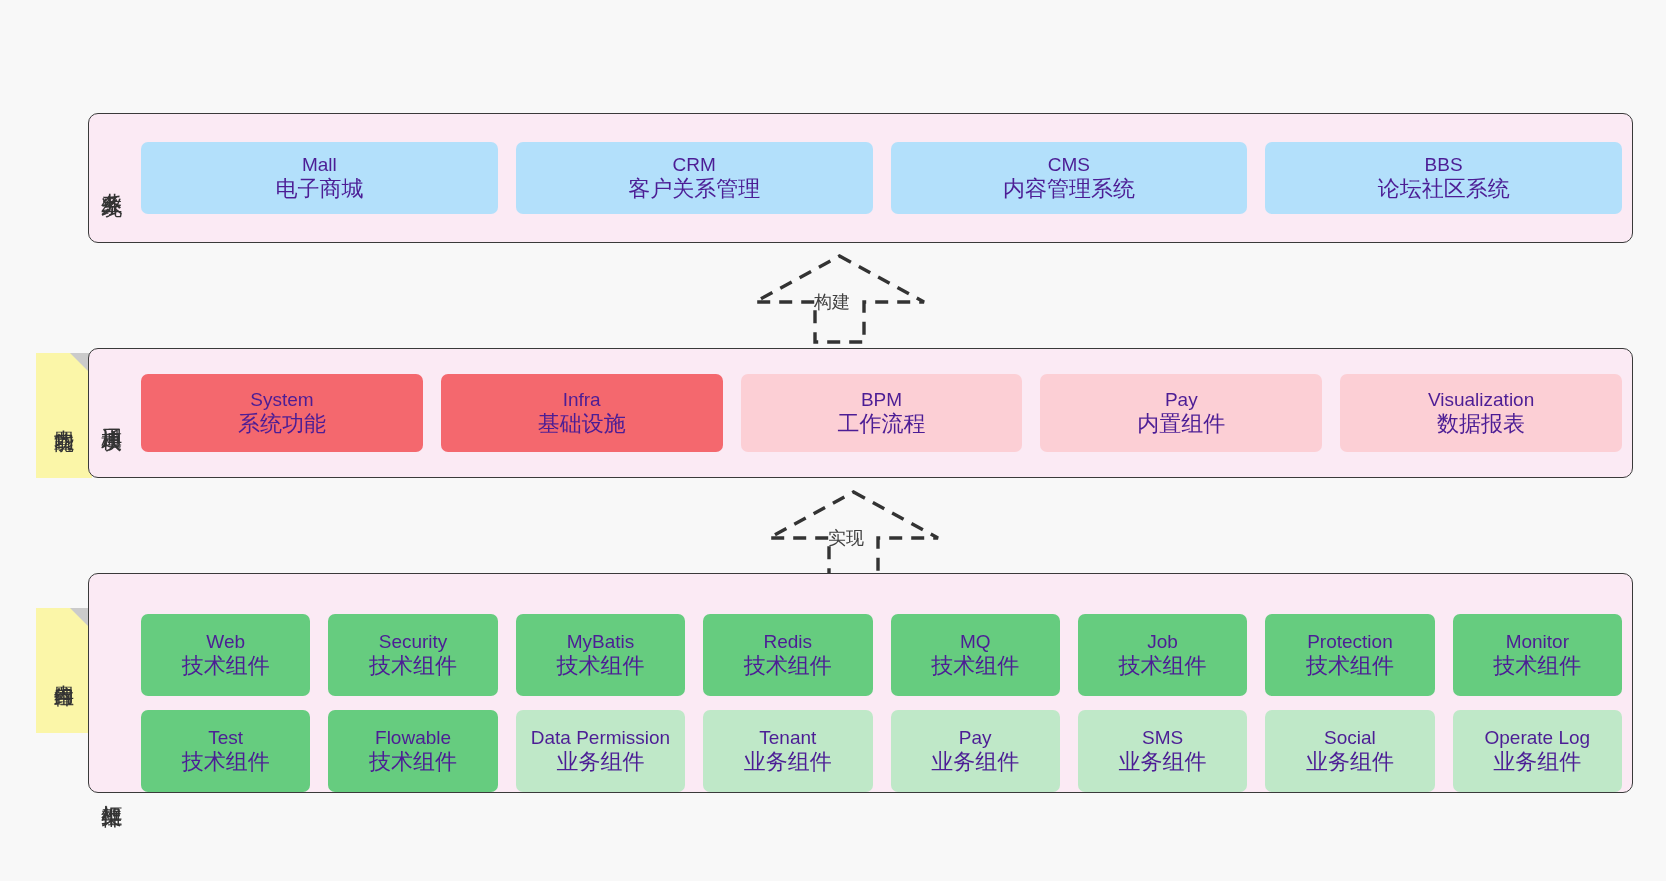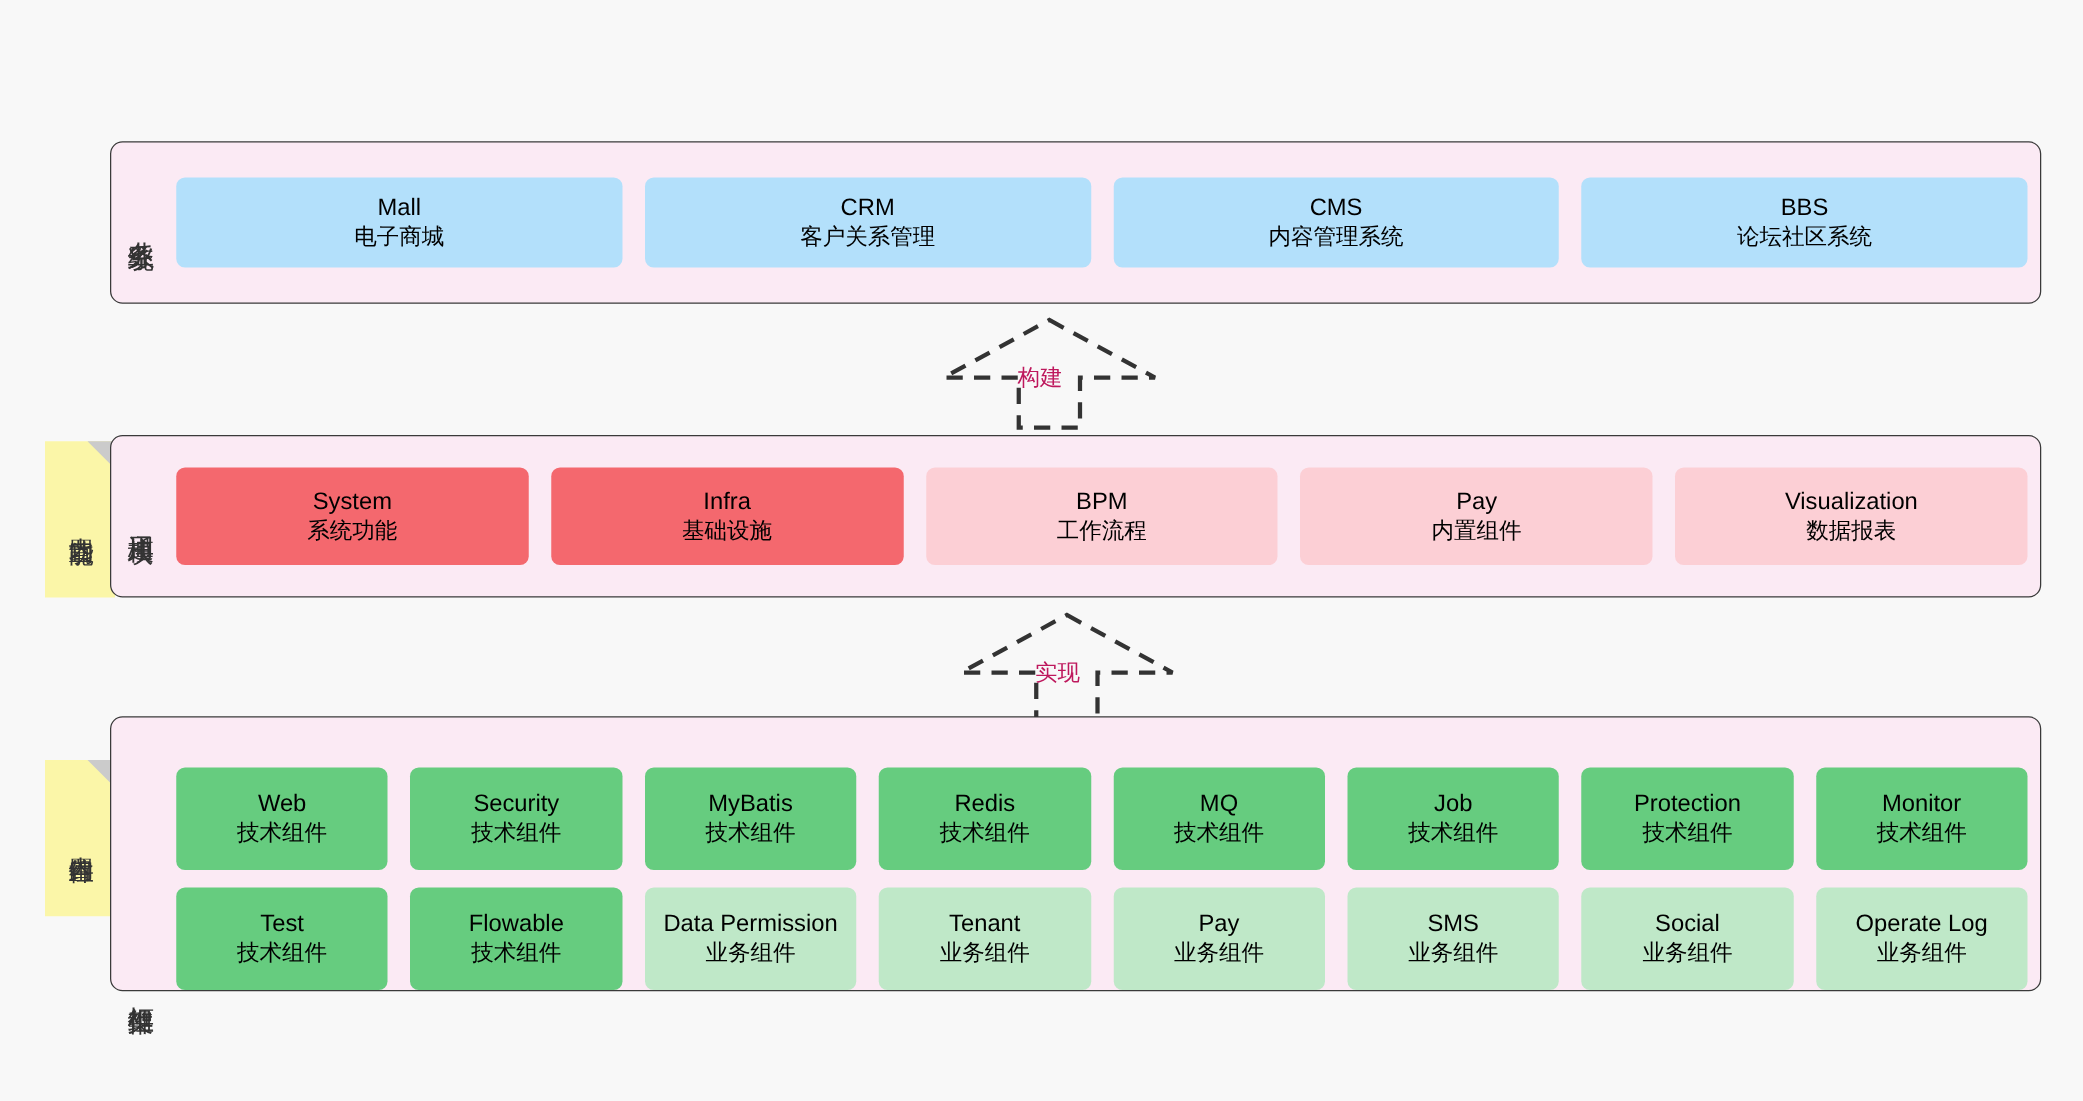--- a/index.html
+++ b/index.html
@@ -63,27 +63,27 @@
 
   
   .card {
     flex: 1 1 0;
     border-radius: 7px;
     display: flex;
     flex-direction: column;
     align-items: center;
     justify-content: center;
     text-align: center;
-    color: #000000;
+    color: #4c1d95;
     line-height: 1.22;
     box-sizing: border-box;
     padding: 4px 2px;
   }
   .card .en { font-size: 19px; }
-  .card .cn { font-size: 18px; }
+  .card .cn { font-size: 22px; }
 
   .card.blue      { background: #b3e0fb; }
   .card.red       { background: #f4686e; }
   .card.pink      { background: #fccfd5; }
   .card.green     { background: #66cc7f; }
   .card.lightgreen{ background: #bfe8c8; }
 
   
   #layer-business { left: 88px;  top: 113px; width: 1545px; height: 130px; }
   #layer-business .card { height: 72px; }
@@ -121,21 +121,21 @@
   #note-common    { left: 36px; top: 353px; height: 125px; }
   #note-framework { left: 36px; top: 608px; height: 125px; }
 
   
   .arrow-wrap {
     position: absolute;
   }
   .arrow-label {
     position: absolute;
     font-size: 18px;
-    color: #be185d;
+    color: #404040;
     background: transparent;
     white-space: nowrap;
   }
   #arrow-build  { left: 752px; top: 252px; width: 175px; height: 92px; }
   #arrow-build .arrow-label  { left: 62px; top: 38px; }
   #arrow-impl   { left: 766px; top: 488px; width: 175px; height: 92px; }
   #arrow-impl .arrow-label   { left: 62px; top: 38px; }
 </style>
 </head>
 <body>

